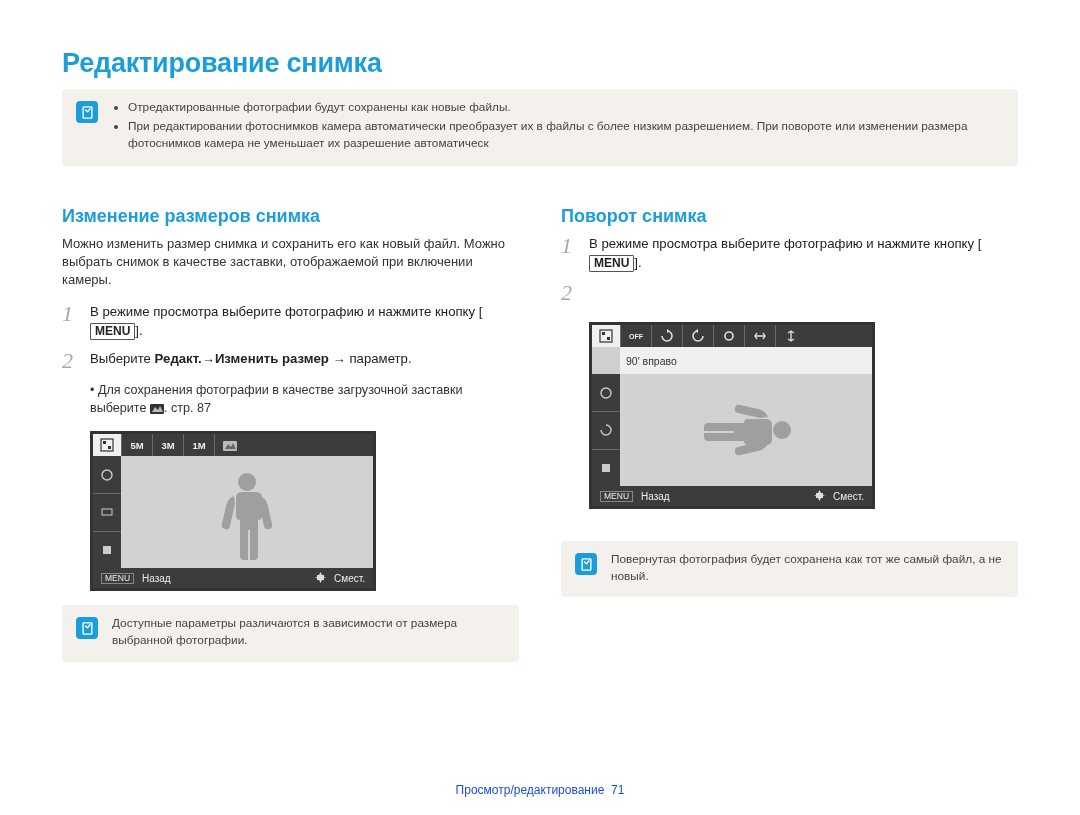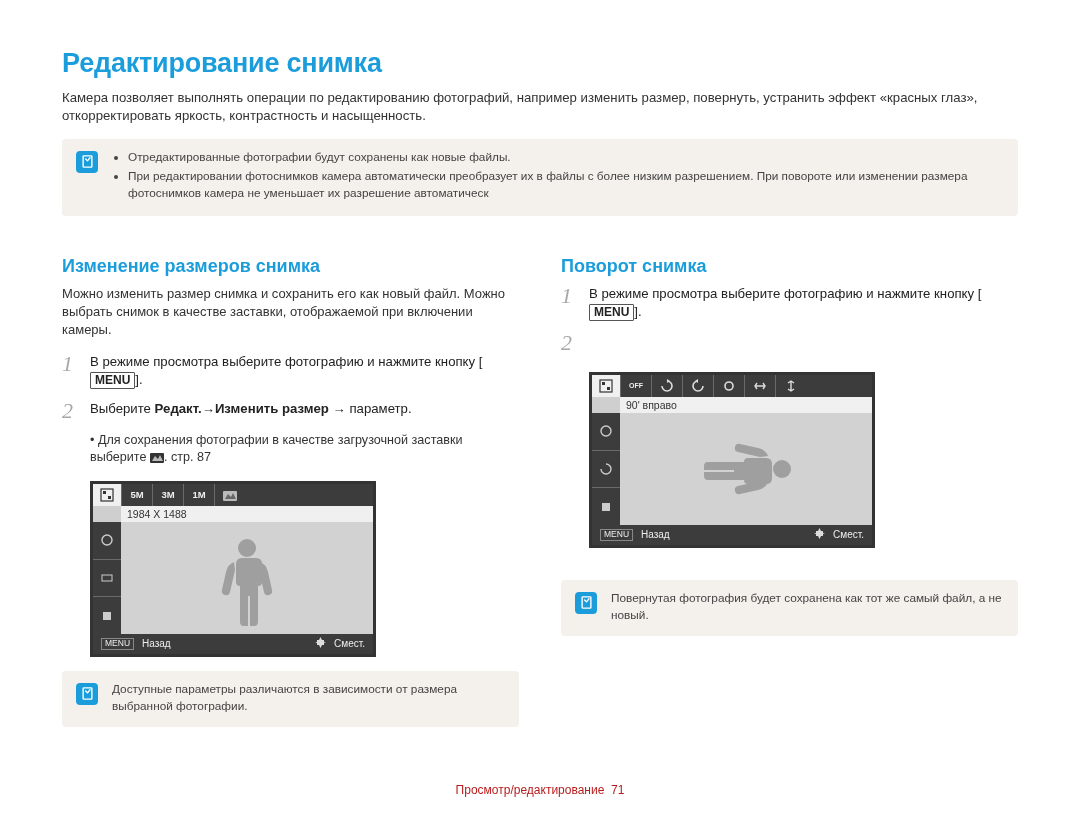--- a/index.html
+++ b/index.html
@@ -27,37 +27,36 @@
   
   .screen { width:280px; border:3px solid #333; background:#cfcfcf; margin:6px 0 14px 28px; font-size:11px; color:#222; }
   .screen .topbar { display:flex; align-items:stretch; background:#3c3c3c; height:22px; }
   .screen .tb-cell { width:30px; display:flex; align-items:center; justify-content:center; color:#eee; font-size:9.5px; font-weight:bold; border-left:1px solid #6a6a6a; }
   .screen .tb-cell:first-child { border-left:none; }
   .screen .tb-ico { background:#f0f0f0; color:#333; width:28px; border-left:none; }
   .screen .mid { display:flex; height:112px; }
   .screen .side-icons { width:28px; background:#3c3c3c; display:flex; flex-direction:column; }
   .screen .side-icons .si { flex:1; border-top:1px solid #6a6a6a; display:flex; align-items:center; justify-content:center; color:#ddd; font-size:10px; }
   .screen .side-icons .si:first-child { border-top:none; }
-  .screen .label-strip { height:16px; background:#f0f0f0; display:flex; align-items:center; padding:0 6px; font-size:10.5px; color:#333; margin-left:28px; }
+  .screen .label-strip { height:27px; background:#f0f0f0; display:flex; align-items:center; padding:0 6px; font-size:10.5px; color:#333; margin-left:28px; }
   .screen .canvas { flex:1; background:#d2d2d2; position:relative; overflow:hidden; }
   .screen .botbar { height:20px; background:#3c3c3c; display:flex; align-items:center; color:#eee; font-size:10px; padding:0 8px; gap:8px; }
   .screen .botbar .spacer { flex:1; }
   .screen .botbar .minibtn { border:1px solid #888; padding:0 3px; font-size:8.5px; line-height:1.1; }
   .silhouette-standing { position:absolute; bottom:0; left:50%; transform:translateX(-50%); }
   .silhouette-lying { position:absolute; top:50%; left:50%; transform:translate(-50%,-50%) rotate(90deg); }
-  .footer { position:absolute; bottom:18px; left:0; width:100%; text-align:center; font-size:12px; color:#b91c1c; }
+  .footer { position:absolute; bottom:18px; left:0; width:100%; text-align:center; font-size:12px; color:#1d4ed8; }
   .pngico { display:inline-block; vertical-align:-2px; }
   .cross-icon svg { width:11px; height:11px; }
 </style>
 </head>
 <body>
 
 <div class="page">
   <h1 class="page-title">Редактирование снимка</h1>
-  <p class="intro">Камера позволяет выполнять операции по редактированию фотографий, например изменить размер, повернуть, устранить эффект «красных глаз», откорректировать яркость, контрастность и насыщенность.</p>
 
   <div class="notebox">
     <div class="note-icon">
       <svg viewBox="0 0 24 24" fill="none" stroke="#fff" stroke-width="2.2">
           <rect x="5" y="3" width="14" height="18" rx="1"></rect>
           <path d="M9 8l3 3 4-5" stroke-linecap="round" stroke-linejoin="round"></path>
         </svg>
     </div>
     <div class="note-body">
       <ul class="bullets">
@@ -105,21 +104,20 @@
           <div class="tb-cell">5M</div>
           <div class="tb-cell">3M</div>
           <div class="tb-cell">1M</div>
           <div class="tb-cell">
               <svg width="14" height="12" viewBox="0 0 14 12">
                 <rect x="0" y="2" width="14" height="10" rx="1" fill="#bbb"></rect>
                 <path d="M2 10 L5 5 L8 8 L10 4 L13 10 Z" fill="#666"></path>
               </svg>
             </div>
         </div>
-        <div class="label-strip">1984 X 1488</div>
         <div class="mid">
           <div class="side-icons">
             <div class="si">
                 <svg width="14" height="14" viewBox="0 0 14 14">
                   <circle cx="7" cy="7" r="5" fill="none" stroke="#ccc" stroke-width="1.4"></circle>
                 </svg>
               </div>
             <div class="si">
                 <svg width="14" height="14" viewBox="0 0 14 14">
                   <rect x="2" y="4" width="10" height="6" fill="none" stroke="#ccc"></rect>

